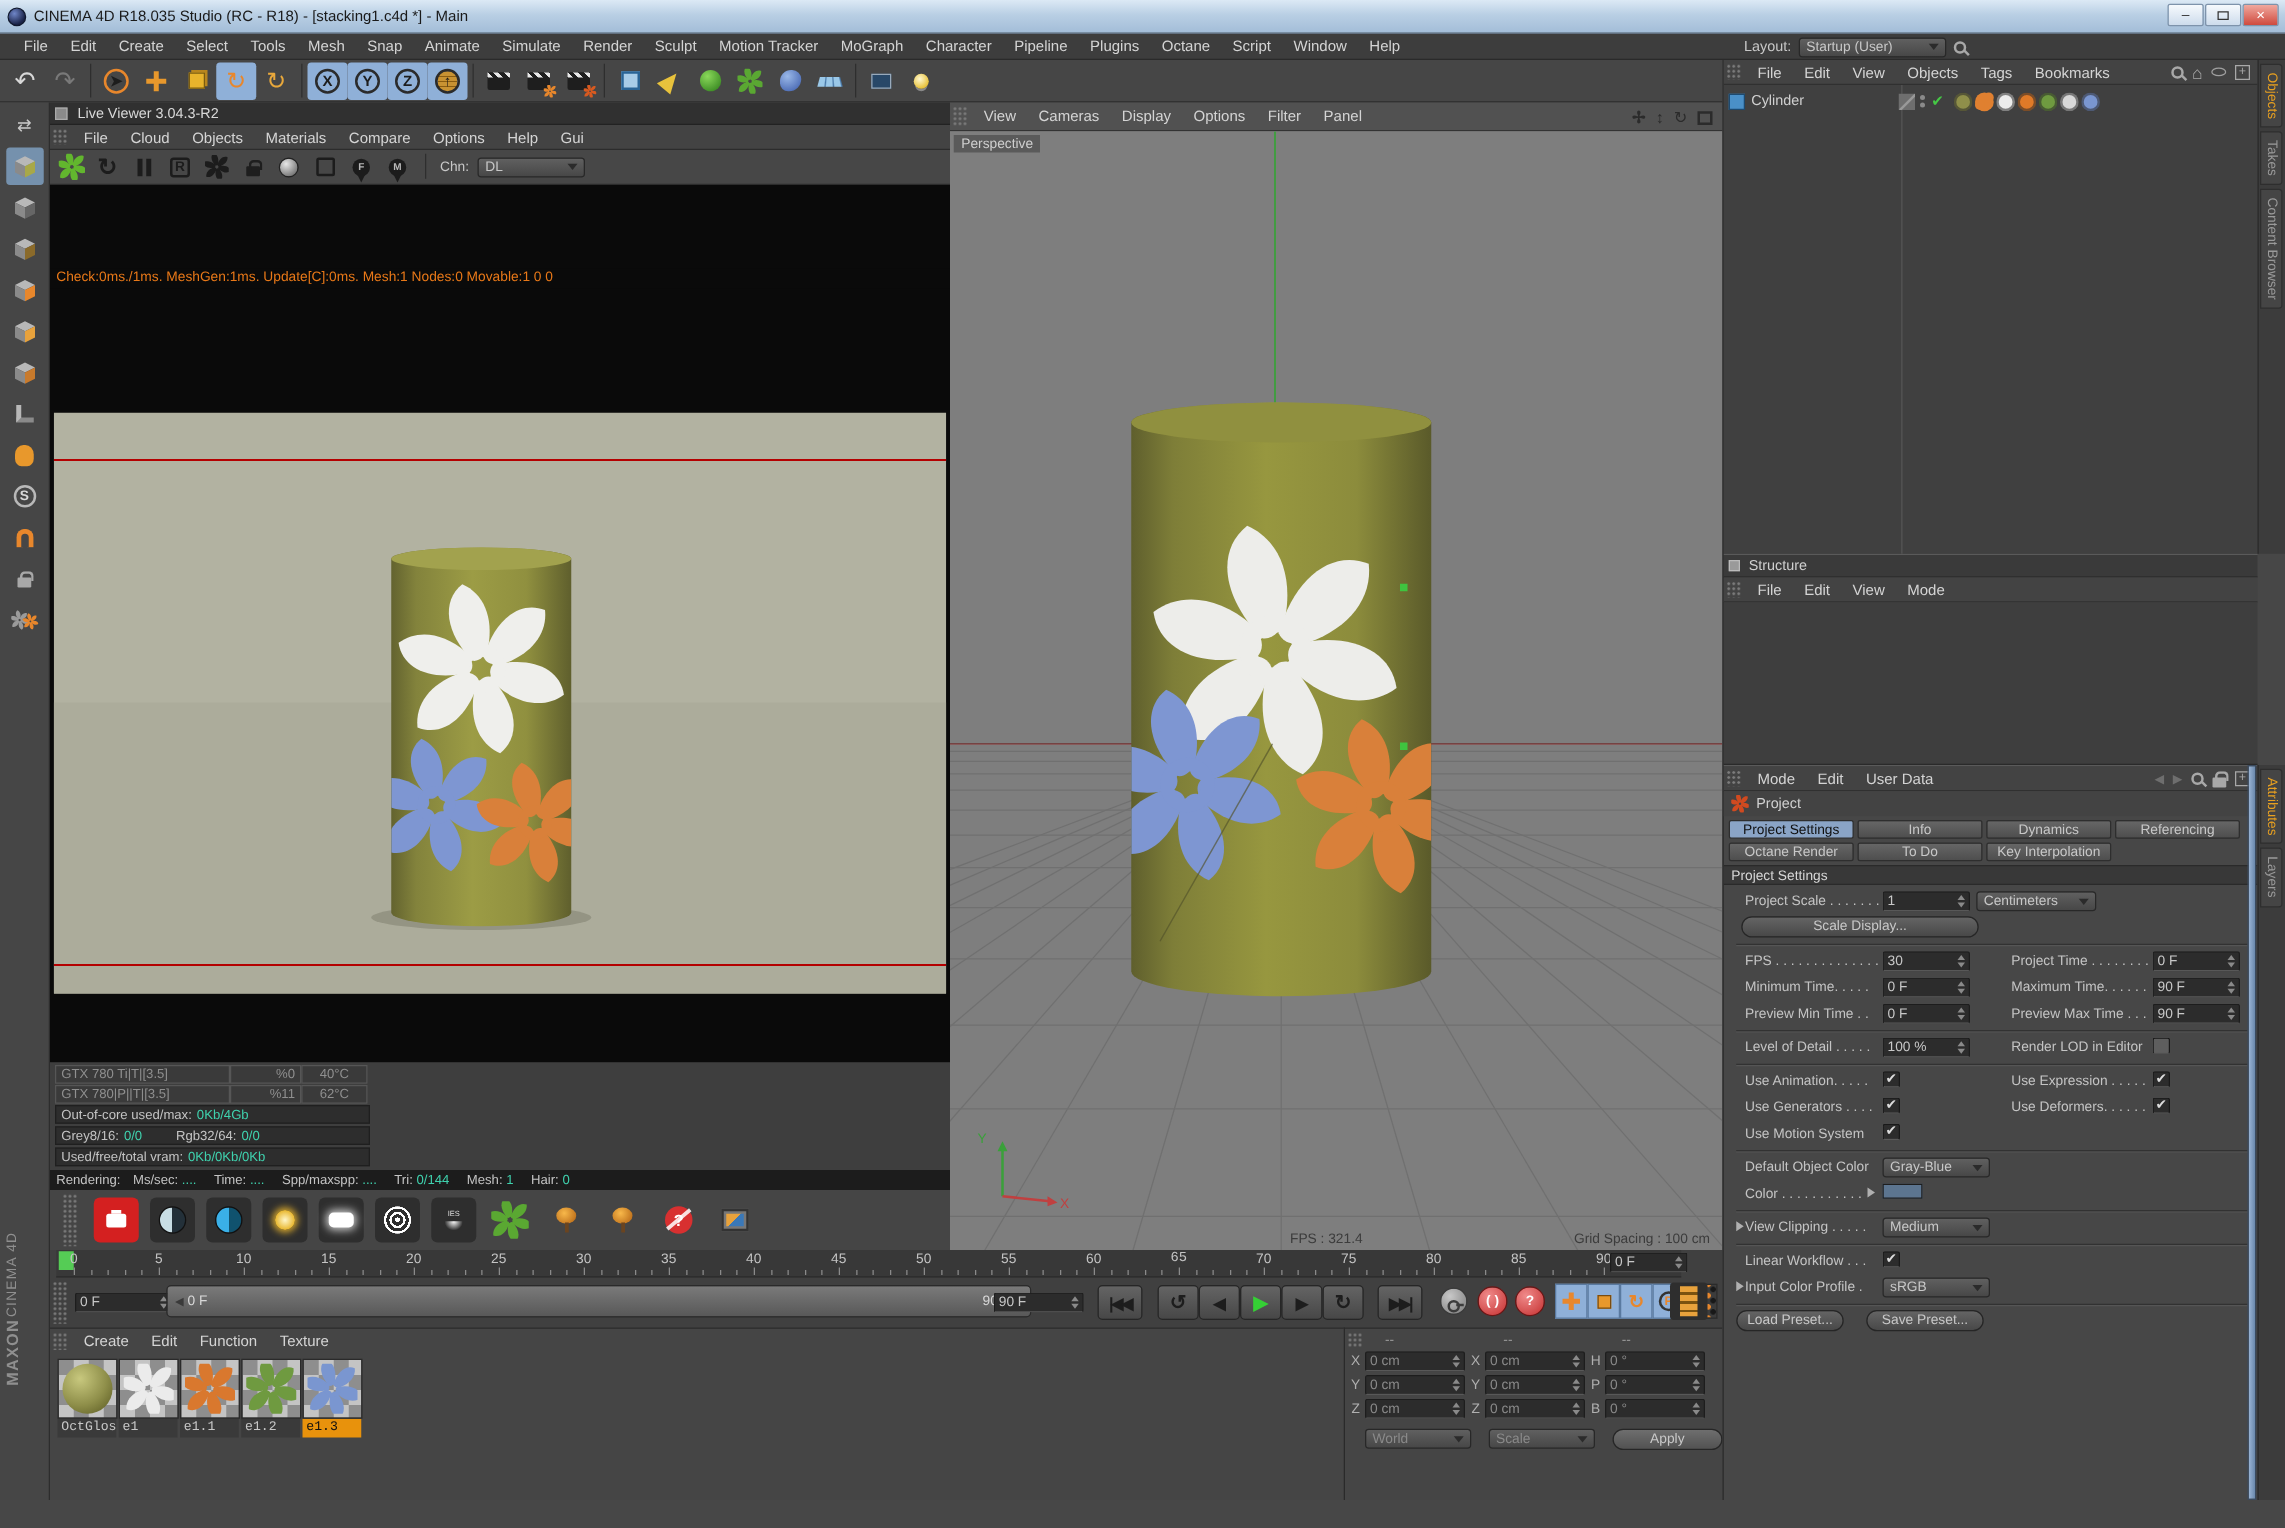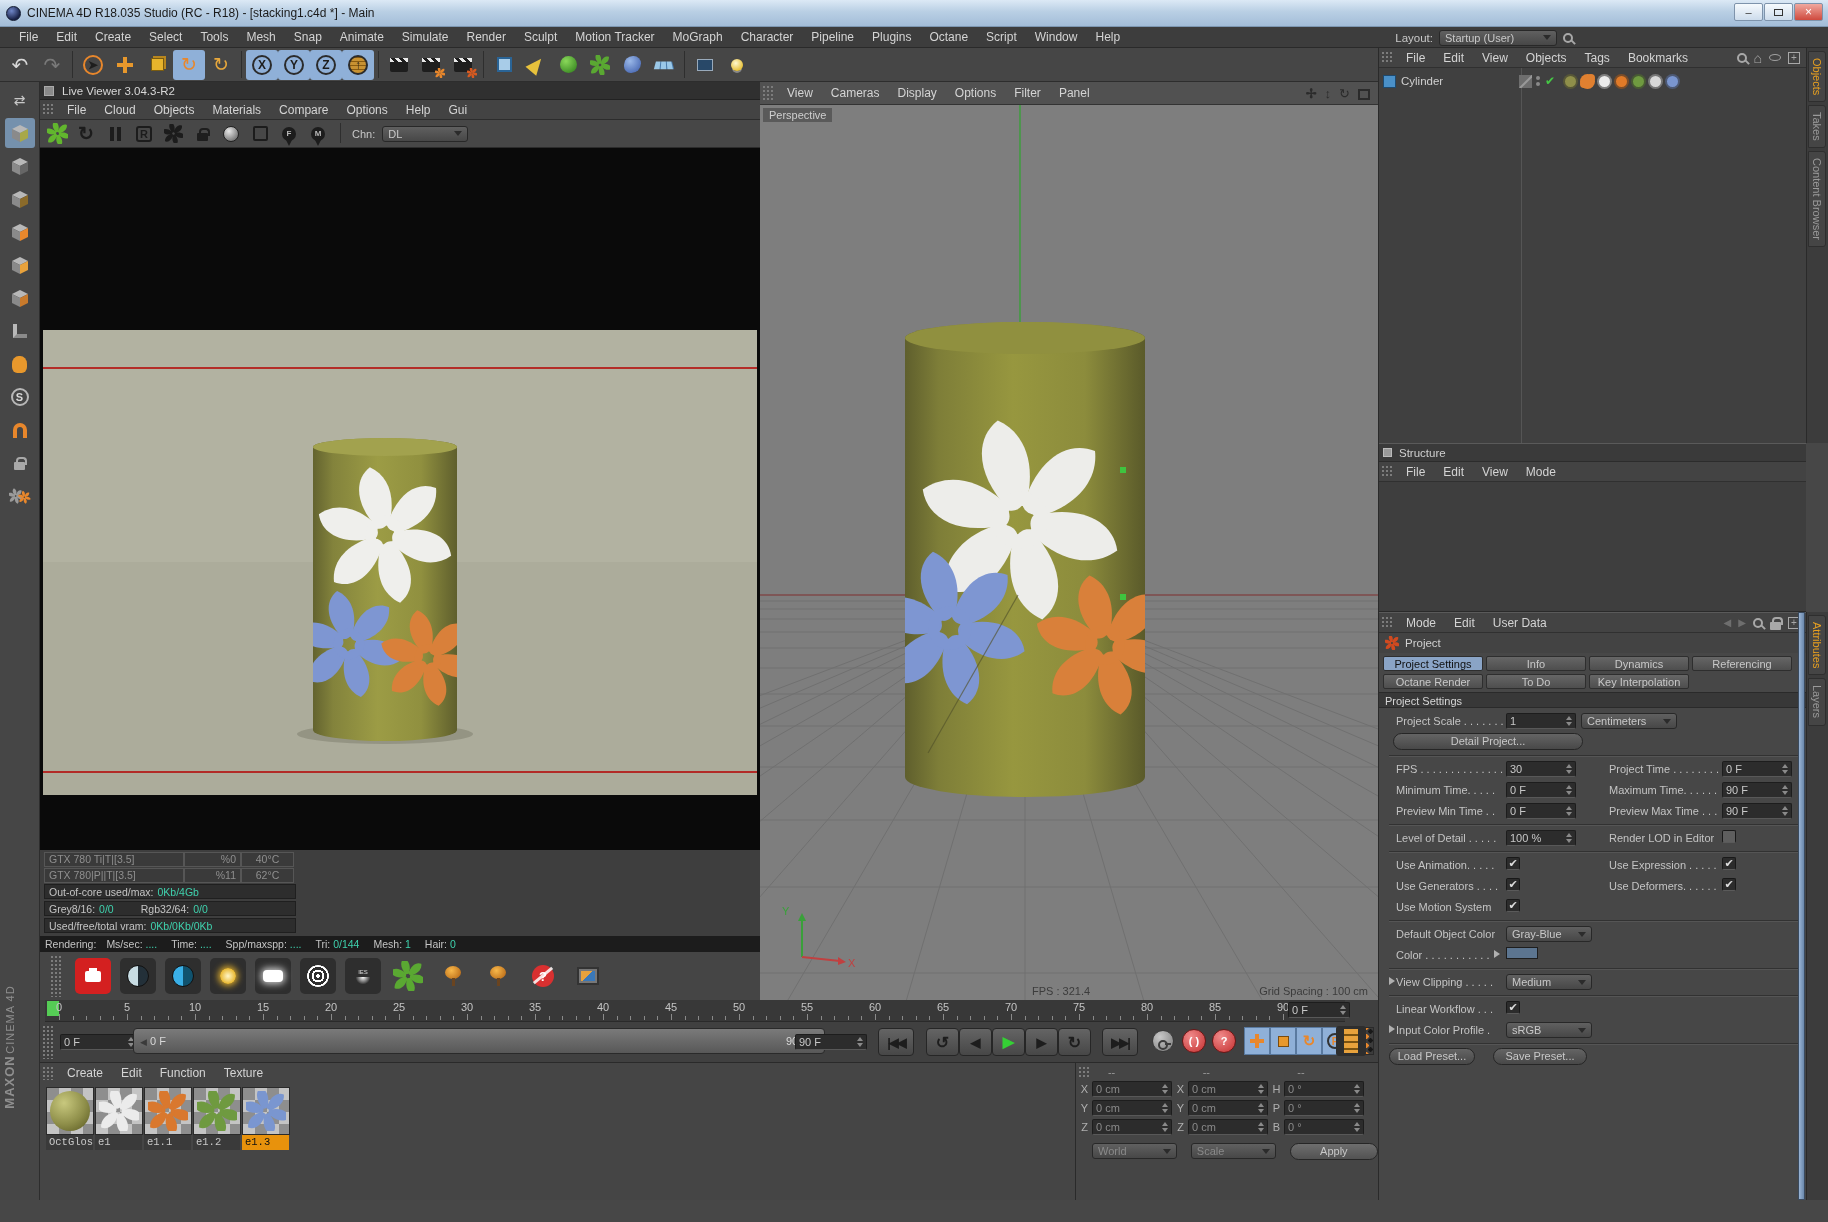--- a/index.html
+++ b/index.html
@@ -550,20 +550,21 @@
         </span>
       <span class="vline" style="height:20px"></span>
       <span style="font-size:11px;color:#c8c8c8">Chn:</span>
       <span class="dropdown" style="width:86px">
         <span>DL</span>
           <span class="dd-tri"></span>
       </span>
     </div>
 
     <div class="lv-well">
+      <div class="lv-status" style="color:#e87818">Check:0ms./1ms. MeshGen:1ms. Update[C]:0ms. Mesh:1 Nodes:0 Movable:1  0 0</div>
       <div class="lv-image">
         <svg width="714" height="465" viewBox="0 0 714 465">
           <defs>
             <linearGradient id="cylLV" x1="0" y1="0" x2="1" y2="0">
               <stop offset="0" stop-color="#63632f"></stop>
                 <stop offset=".14" stop-color="#83833c"></stop>
               <stop offset=".45" stop-color="#9c9c45"></stop>
                 <stop offset=".75" stop-color="#90903f"></stop>
               <stop offset="1" stop-color="#5f5f2d"></stop>
             </linearGradient>
@@ -843,21 +844,21 @@
         <span class="tick" style="left: 789.2px;"></span>
         <span class="tick" style="left: 802.8px;"></span>
         <span class="tick" style="left: 816.4px;"></span>
         <span class="tick major" style="left: 830px;"></span>
         <span class="num" style="left: 830px;">60</span>
         <span class="tick" style="left: 843.6px;"></span>
         <span class="tick" style="left: 857.2px;"></span>
         <span class="tick" style="left: 870.8px;"></span>
         <span class="tick" style="left: 884.4px;"></span>
         <span class="tick major" style="left: 898px;"></span>
-        <span class="num" style="left: 898px;">65</span>
+        <span class="num" style="left: 898px; font-family: Liberation Mono, monospace;">65</span>
         <span class="tick" style="left: 911.6px;"></span>
         <span class="tick" style="left: 925.2px;"></span>
         <span class="tick" style="left: 938.8px;"></span>
         <span class="tick" style="left: 952.4px;"></span>
         <span class="tick major" style="left: 966px;"></span>
         <span class="num" style="left: 966px;">70</span>
         <span class="tick" style="left: 979.6px;"></span>
         <span class="tick" style="left: 993.2px;"></span>
         <span class="tick" style="left: 1006.8px;"></span>
         <span class="tick" style="left: 1020.4px;"></span>
@@ -1208,21 +1209,21 @@
                 <i class="tri-up"></i>
                 <i class="tri-dn"></i>
               </span>
             </span>
             <span class="dropdown actrl" style="left: 192px; width: 96px;">
               <span>Centimeters</span>
               <span class="dd-tri"></span>
             </span>
           </div>
           <div class="attr-row">
-            <span class="pillbtn" style="position: absolute; left: 4px; top: 1px; width: 190px;">Detail Project...</span>
+            <span class="pillbtn" style="position: absolute; left: 4px; top: 1px; width: 190px;">Scale Display...</span>
           </div>
           <div class="attr-sep"></div>
           <div class="attr-row">
             <span class="alabel">FPS . . . . . . . . . . . . . .</span>
             <span class="spinfield actrl" style="width: 70px;">
               <span class="val">30</span>
               <span class="spin-arrows">
                 <i class="tri-up"></i>
                 <i class="tri-dn"></i>
               </span>

